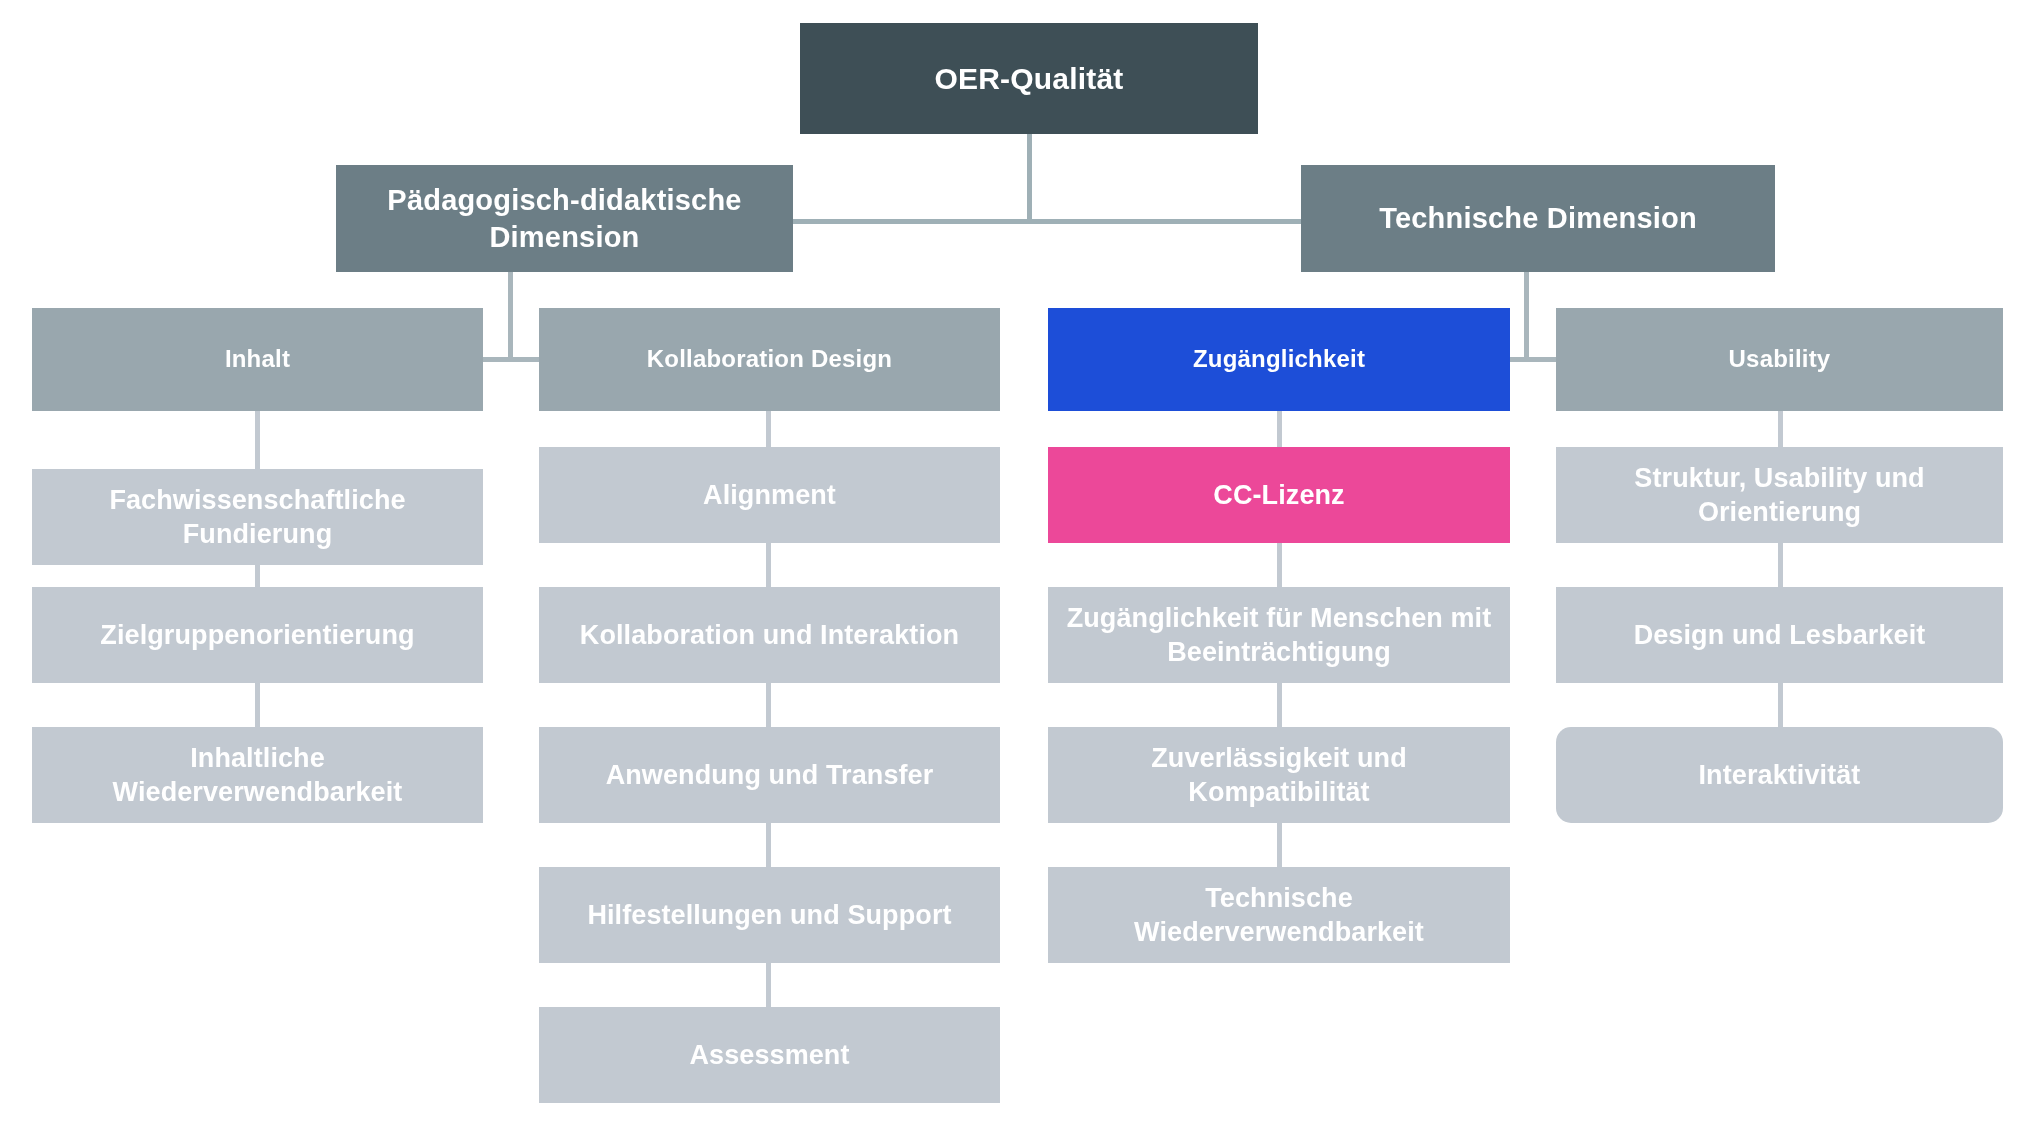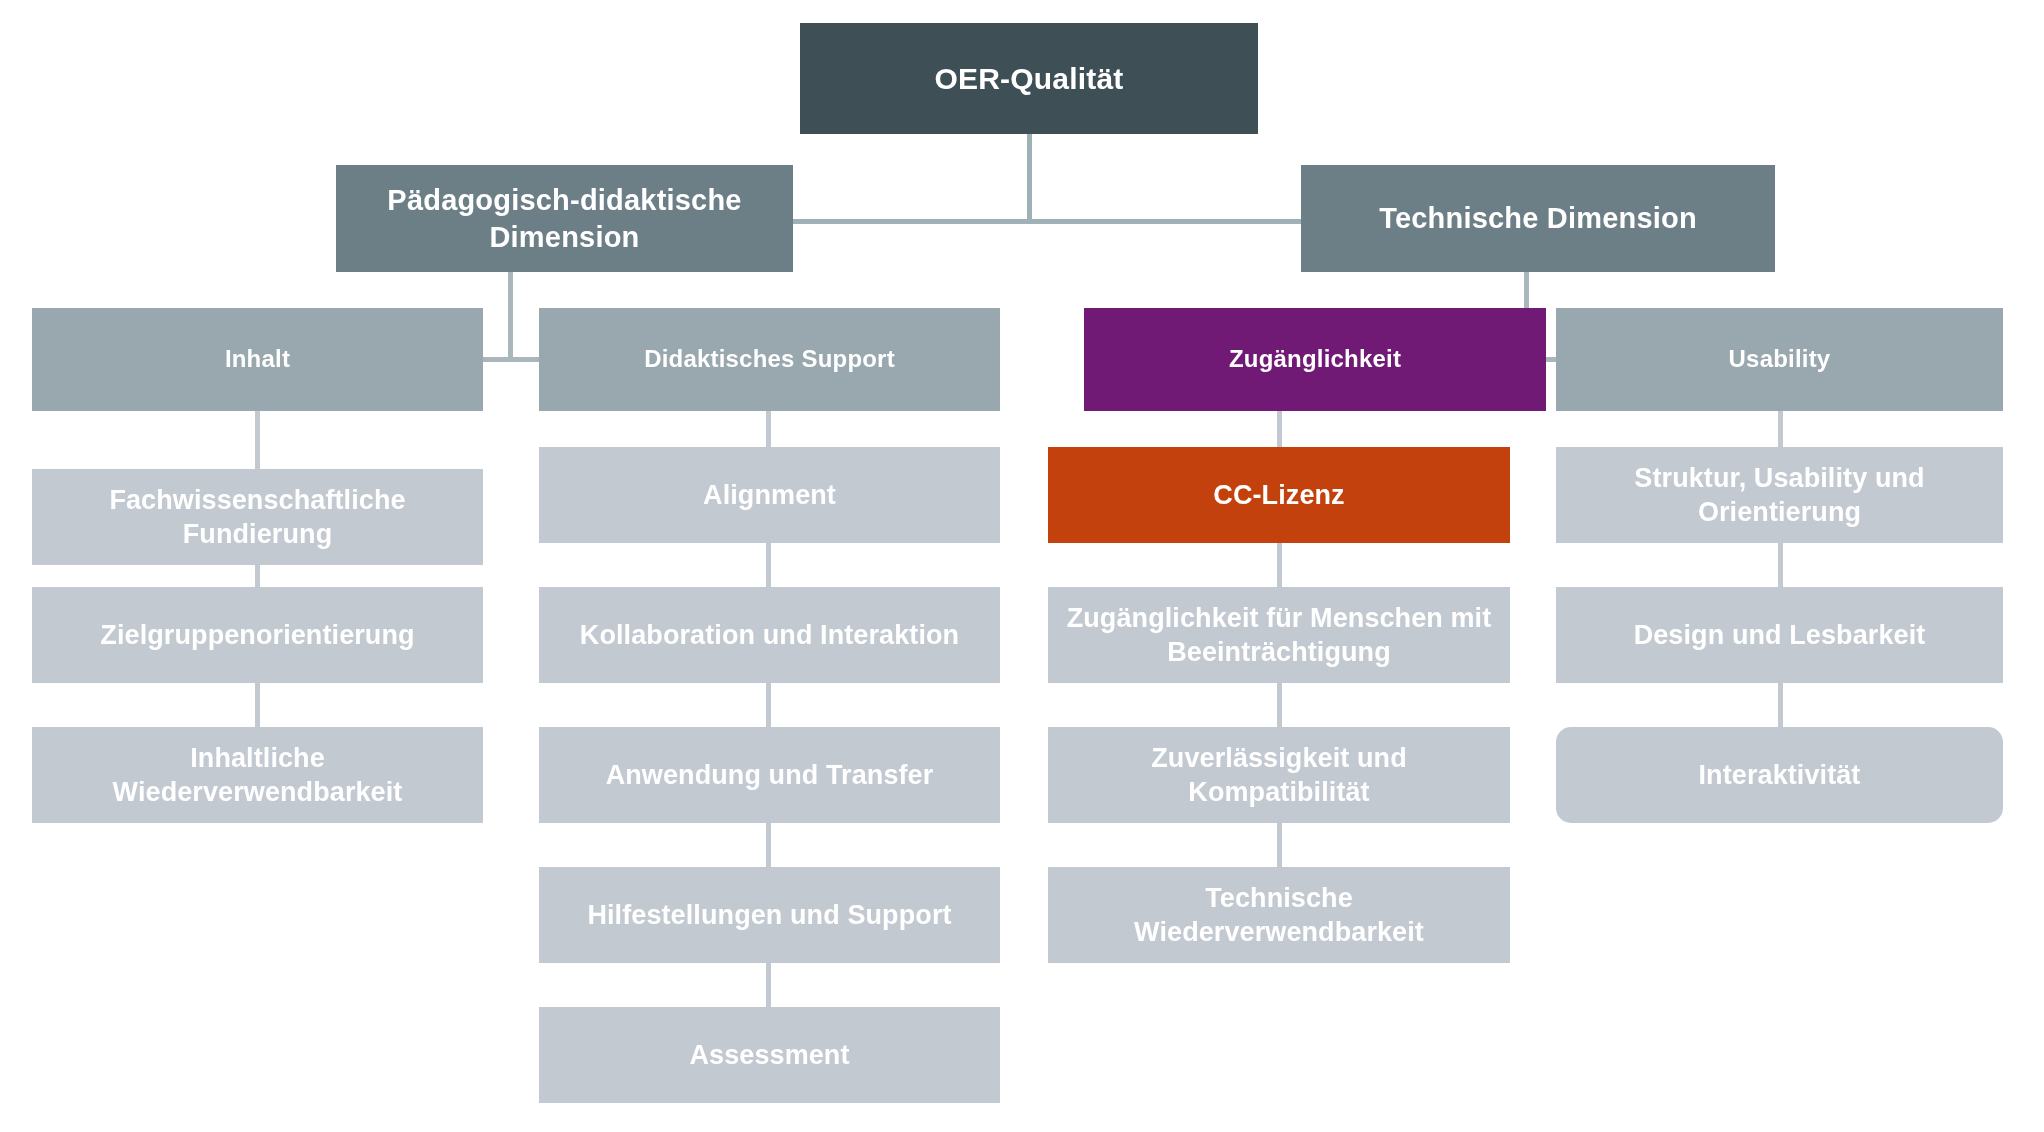--- a/index.html
+++ b/index.html
@@ -55,35 +55,35 @@
   <div class="conn light" style="left: 1277px; top: 411px; width: 5px; height: 520px; background: rgb(194, 201, 209);"></div>
 
   <div class="conn light" style="left: 1778px; top: 411px; width: 5px; height: 412px; background: rgb(194, 201, 209);"></div>
 
   <div class="node lvl1" style="left: 800px; top: 23px; width: 458px; height: 111px; background: rgb(62, 79, 86); color: rgb(255, 255, 255);">OER-Qualität</div>
 
   <div class="node lvl2" style="left: 288px; top: 165px; width: 457px; height: 107px; background: rgb(108, 126, 134); color: rgb(255, 255, 255); margin-left: 48px;">Pädagogisch-didaktische Dimension</div>
   <div class="node lvl2" style="left: 1301px; top: 165px; width: 474px; height: 107px; background: rgb(108, 126, 134); color: rgb(255, 255, 255);">Technische Dimension</div>
 
   <div class="node lvl3" style="left: 32px; top: 308px; width: 451px; height: 103px; background: rgb(153, 167, 174); color: rgb(255, 255, 255);">Inhalt</div>
-  <div class="node lvl3" style="left: 539px; top: 308px; width: 461px; height: 103px; background: rgb(153, 167, 174); color: rgb(255, 255, 255);">Didaktisches Support</div>
-  <div class="node lvl3" style="left: 1048px; top: 308px; width: 462px; height: 103px; background: #701a75; color: rgb(255, 255, 255); margin-left: 36px;">Zugänglichkeit</div>
+  <div class="node lvl3" style="left: 539px; top: 308px; width: 461px; height: 103px; background: rgb(153, 167, 174); color: rgb(255, 255, 255);">Kollaboration Design</div>
+  <div class="node lvl3" style="left: 1048px; top: 308px; width: 462px; height: 103px; background: #1d4ed8; color: rgb(255, 255, 255);">Zugänglichkeit</div>
   <div class="node lvl3" style="left: 1556px; top: 308px; width: 447px; height: 103px; background: rgb(153, 167, 174); color: rgb(255, 255, 255);">Usability</div>
 
   <div class="node leaf" style="left: 32px; top: 469px; width: 451px; height: 96px; background: rgb(194, 201, 209); color: rgb(255, 255, 255);">Fachwissenschaftliche Fundierung</div>
   <div class="node leaf" style="left: 32px; top: 587px; width: 451px; height: 96px; background: rgb(194, 201, 209); color: rgb(255, 255, 255);">Zielgruppenorientierung</div>
   <div class="node leaf" style="left: 32px; top: 727px; width: 451px; height: 96px; background: rgb(194, 201, 209); color: rgb(255, 255, 255);">Inhaltliche Wiederverwendbarkeit</div>
 
   <div class="node leaf" style="left: 539px; top: 447px; width: 461px; height: 96px; background: rgb(194, 201, 209); color: rgb(255, 255, 255);">Alignment</div>
   <div class="node leaf" style="left: 539px; top: 587px; width: 461px; height: 96px; background: rgb(194, 201, 209); color: rgb(255, 255, 255);">Kollaboration und Interaktion</div>
   <div class="node leaf" style="left: 539px; top: 727px; width: 461px; height: 96px; background: rgb(194, 201, 209); color: rgb(255, 255, 255);">Anwendung und Transfer</div>
   <div class="node leaf" style="left: 539px; top: 867px; width: 461px; height: 96px; background: rgb(194, 201, 209); color: rgb(255, 255, 255);">Hilfestellungen und Support</div>
   <div class="node leaf" style="left: 539px; top: 1007px; width: 461px; height: 96px; background: rgb(194, 201, 209); color: rgb(255, 255, 255);">Assessment</div>
 
-  <div class="node leaf" style="left: 1048px; top: 447px; width: 462px; height: 96px; background: #c2410c; color: rgb(255, 255, 255);">CC-Lizenz</div>
+  <div class="node leaf" style="left: 1048px; top: 447px; width: 462px; height: 96px; background: #ec4899; color: rgb(255, 255, 255);">CC-Lizenz</div>
   <div class="node leaf" style="left: 1048px; top: 587px; width: 462px; height: 96px; background: rgb(194, 201, 209); color: rgb(255, 255, 255);">Zugänglichkeit für Menschen mit Beeinträchtigung</div>
   <div class="node leaf" style="left: 1048px; top: 727px; width: 462px; height: 96px; background: rgb(194, 201, 209); color: rgb(255, 255, 255);">Zuverlässigkeit und Kompatibilität</div>
   <div class="node leaf" style="left: 1048px; top: 867px; width: 462px; height: 96px; background: rgb(194, 201, 209); color: rgb(255, 255, 255);">Technische Wiederverwendbarkeit</div>
 
   <div class="node leaf" style="left: 1556px; top: 447px; width: 447px; height: 96px; background: rgb(194, 201, 209); color: rgb(255, 255, 255);">Struktur, Usability und Orientierung</div>
   <div class="node leaf" style="left: 1556px; top: 587px; width: 447px; height: 96px; background: rgb(194, 201, 209); color: rgb(255, 255, 255);">Design und Lesbarkeit</div>
   <div class="node leaf" style="left: 1556px; top: 727px; width: 447px; height: 96px; background: rgb(194, 201, 209); color: rgb(255, 255, 255); border-radius: 15px;">Interaktivität</div>
 
 </div>
 

